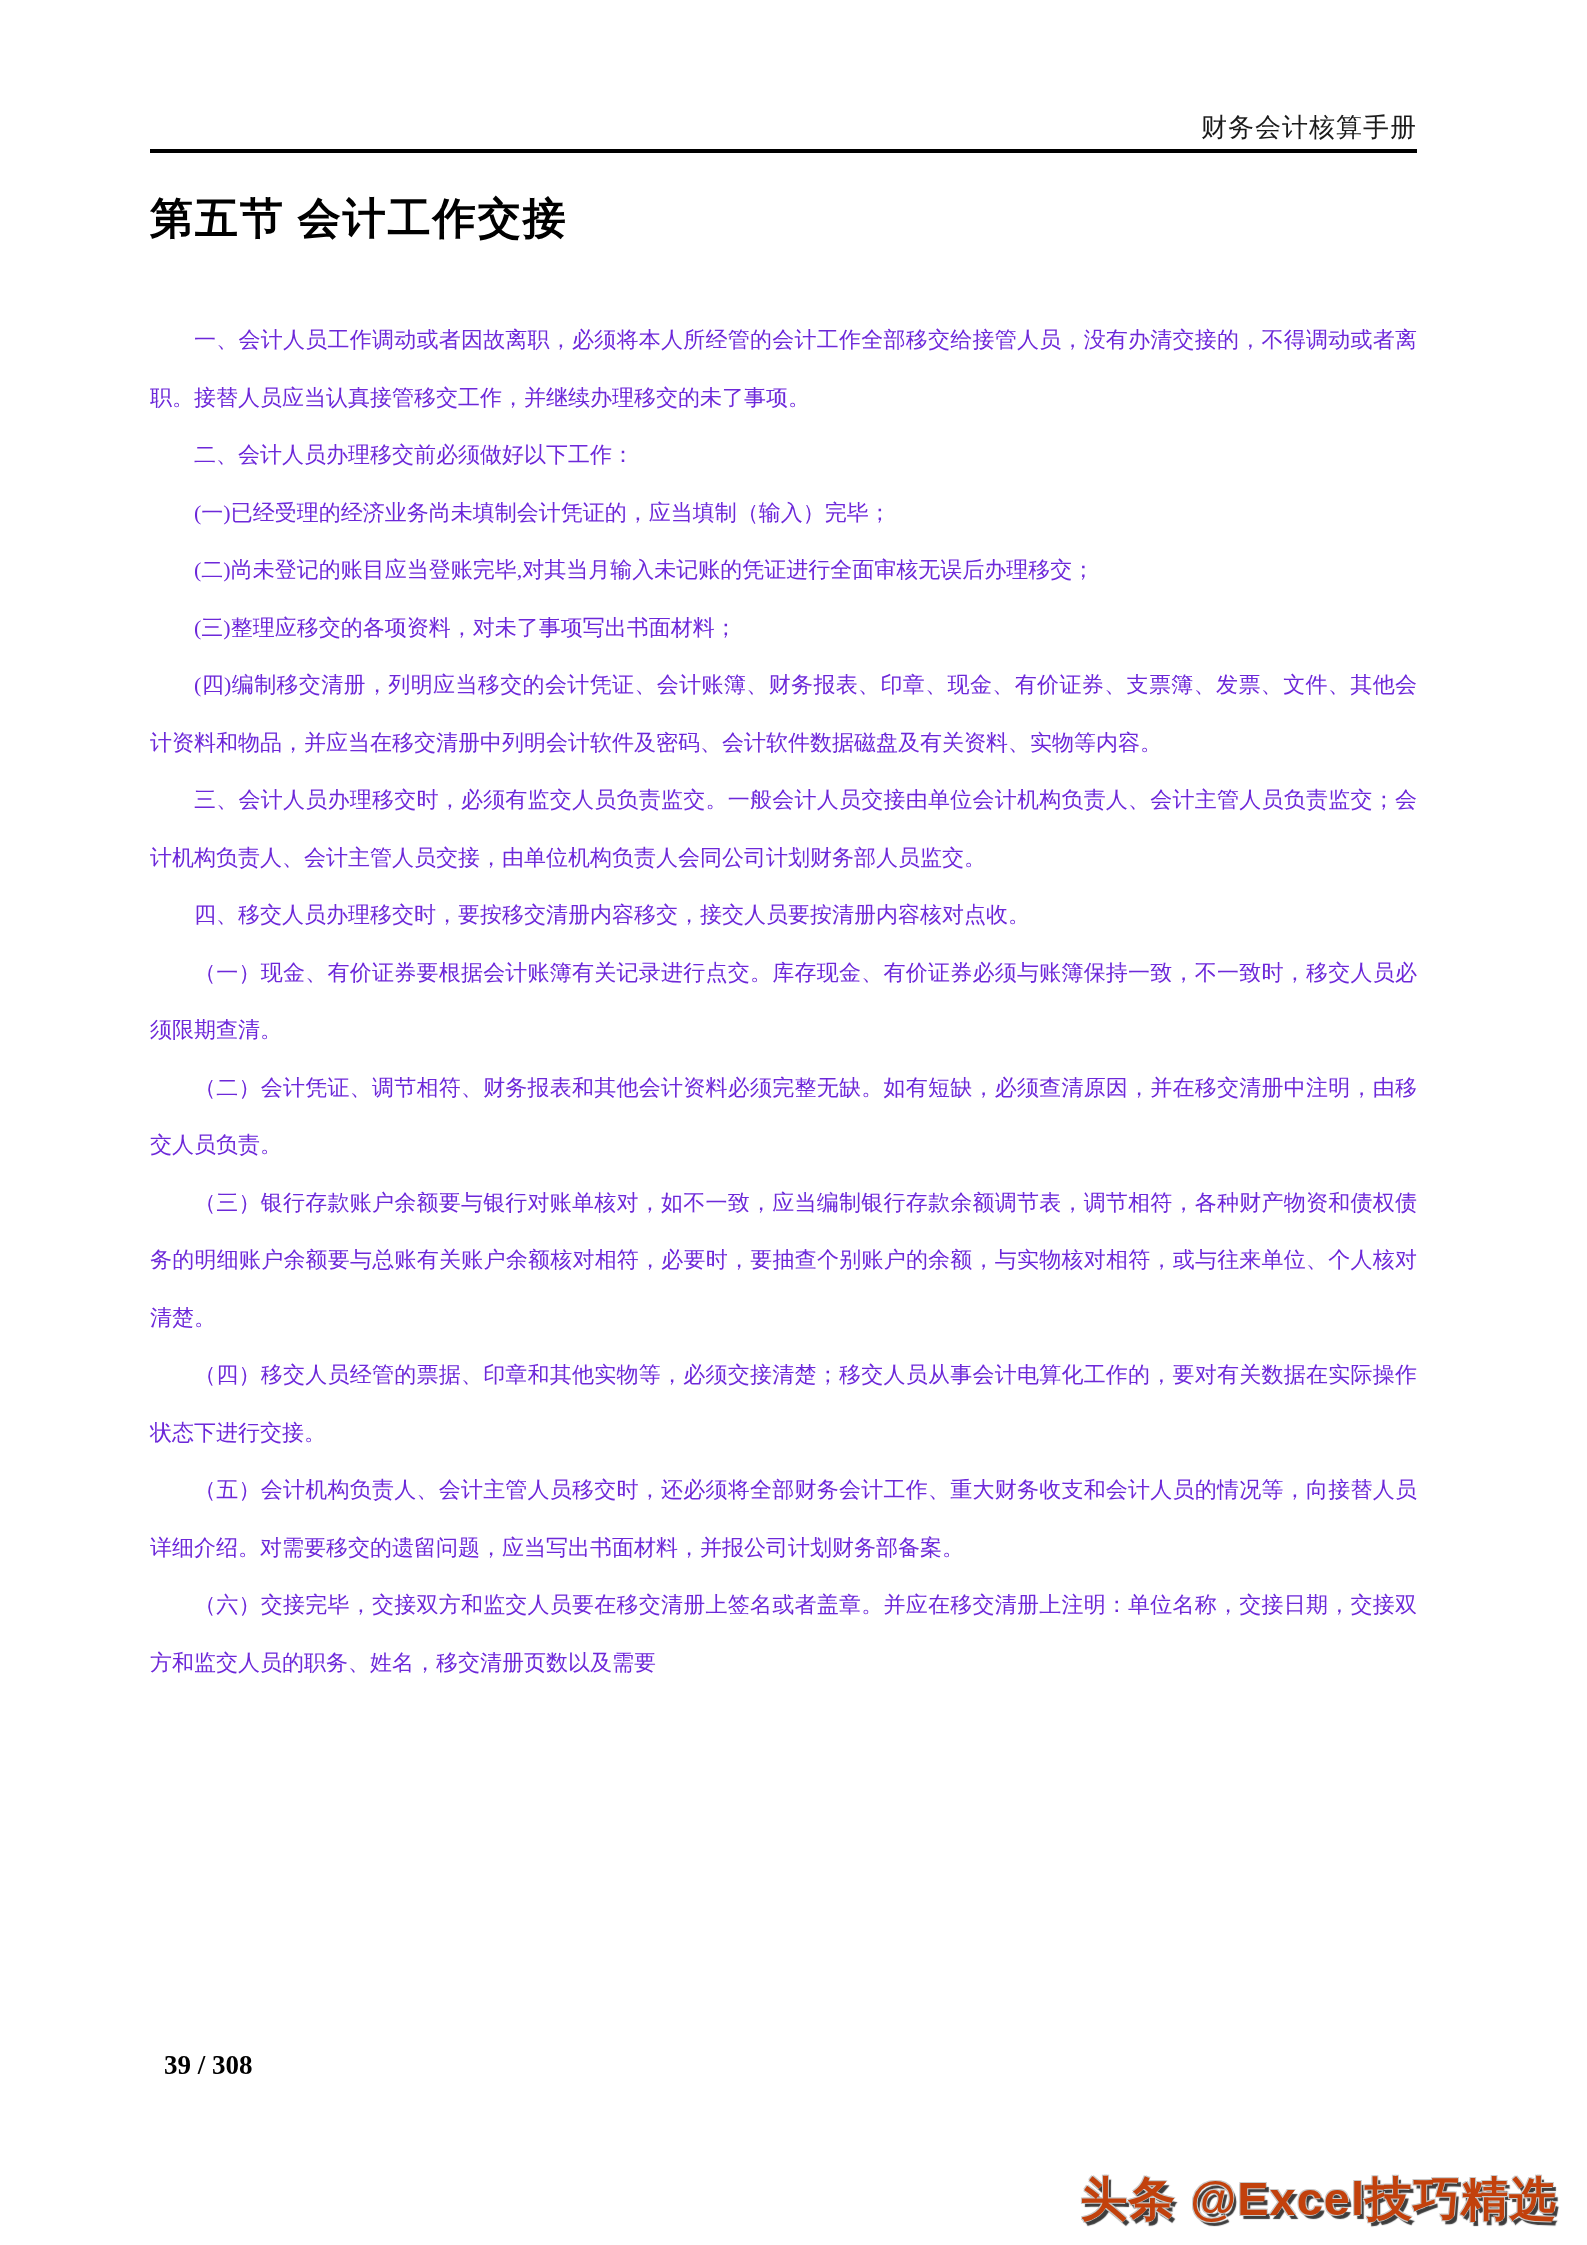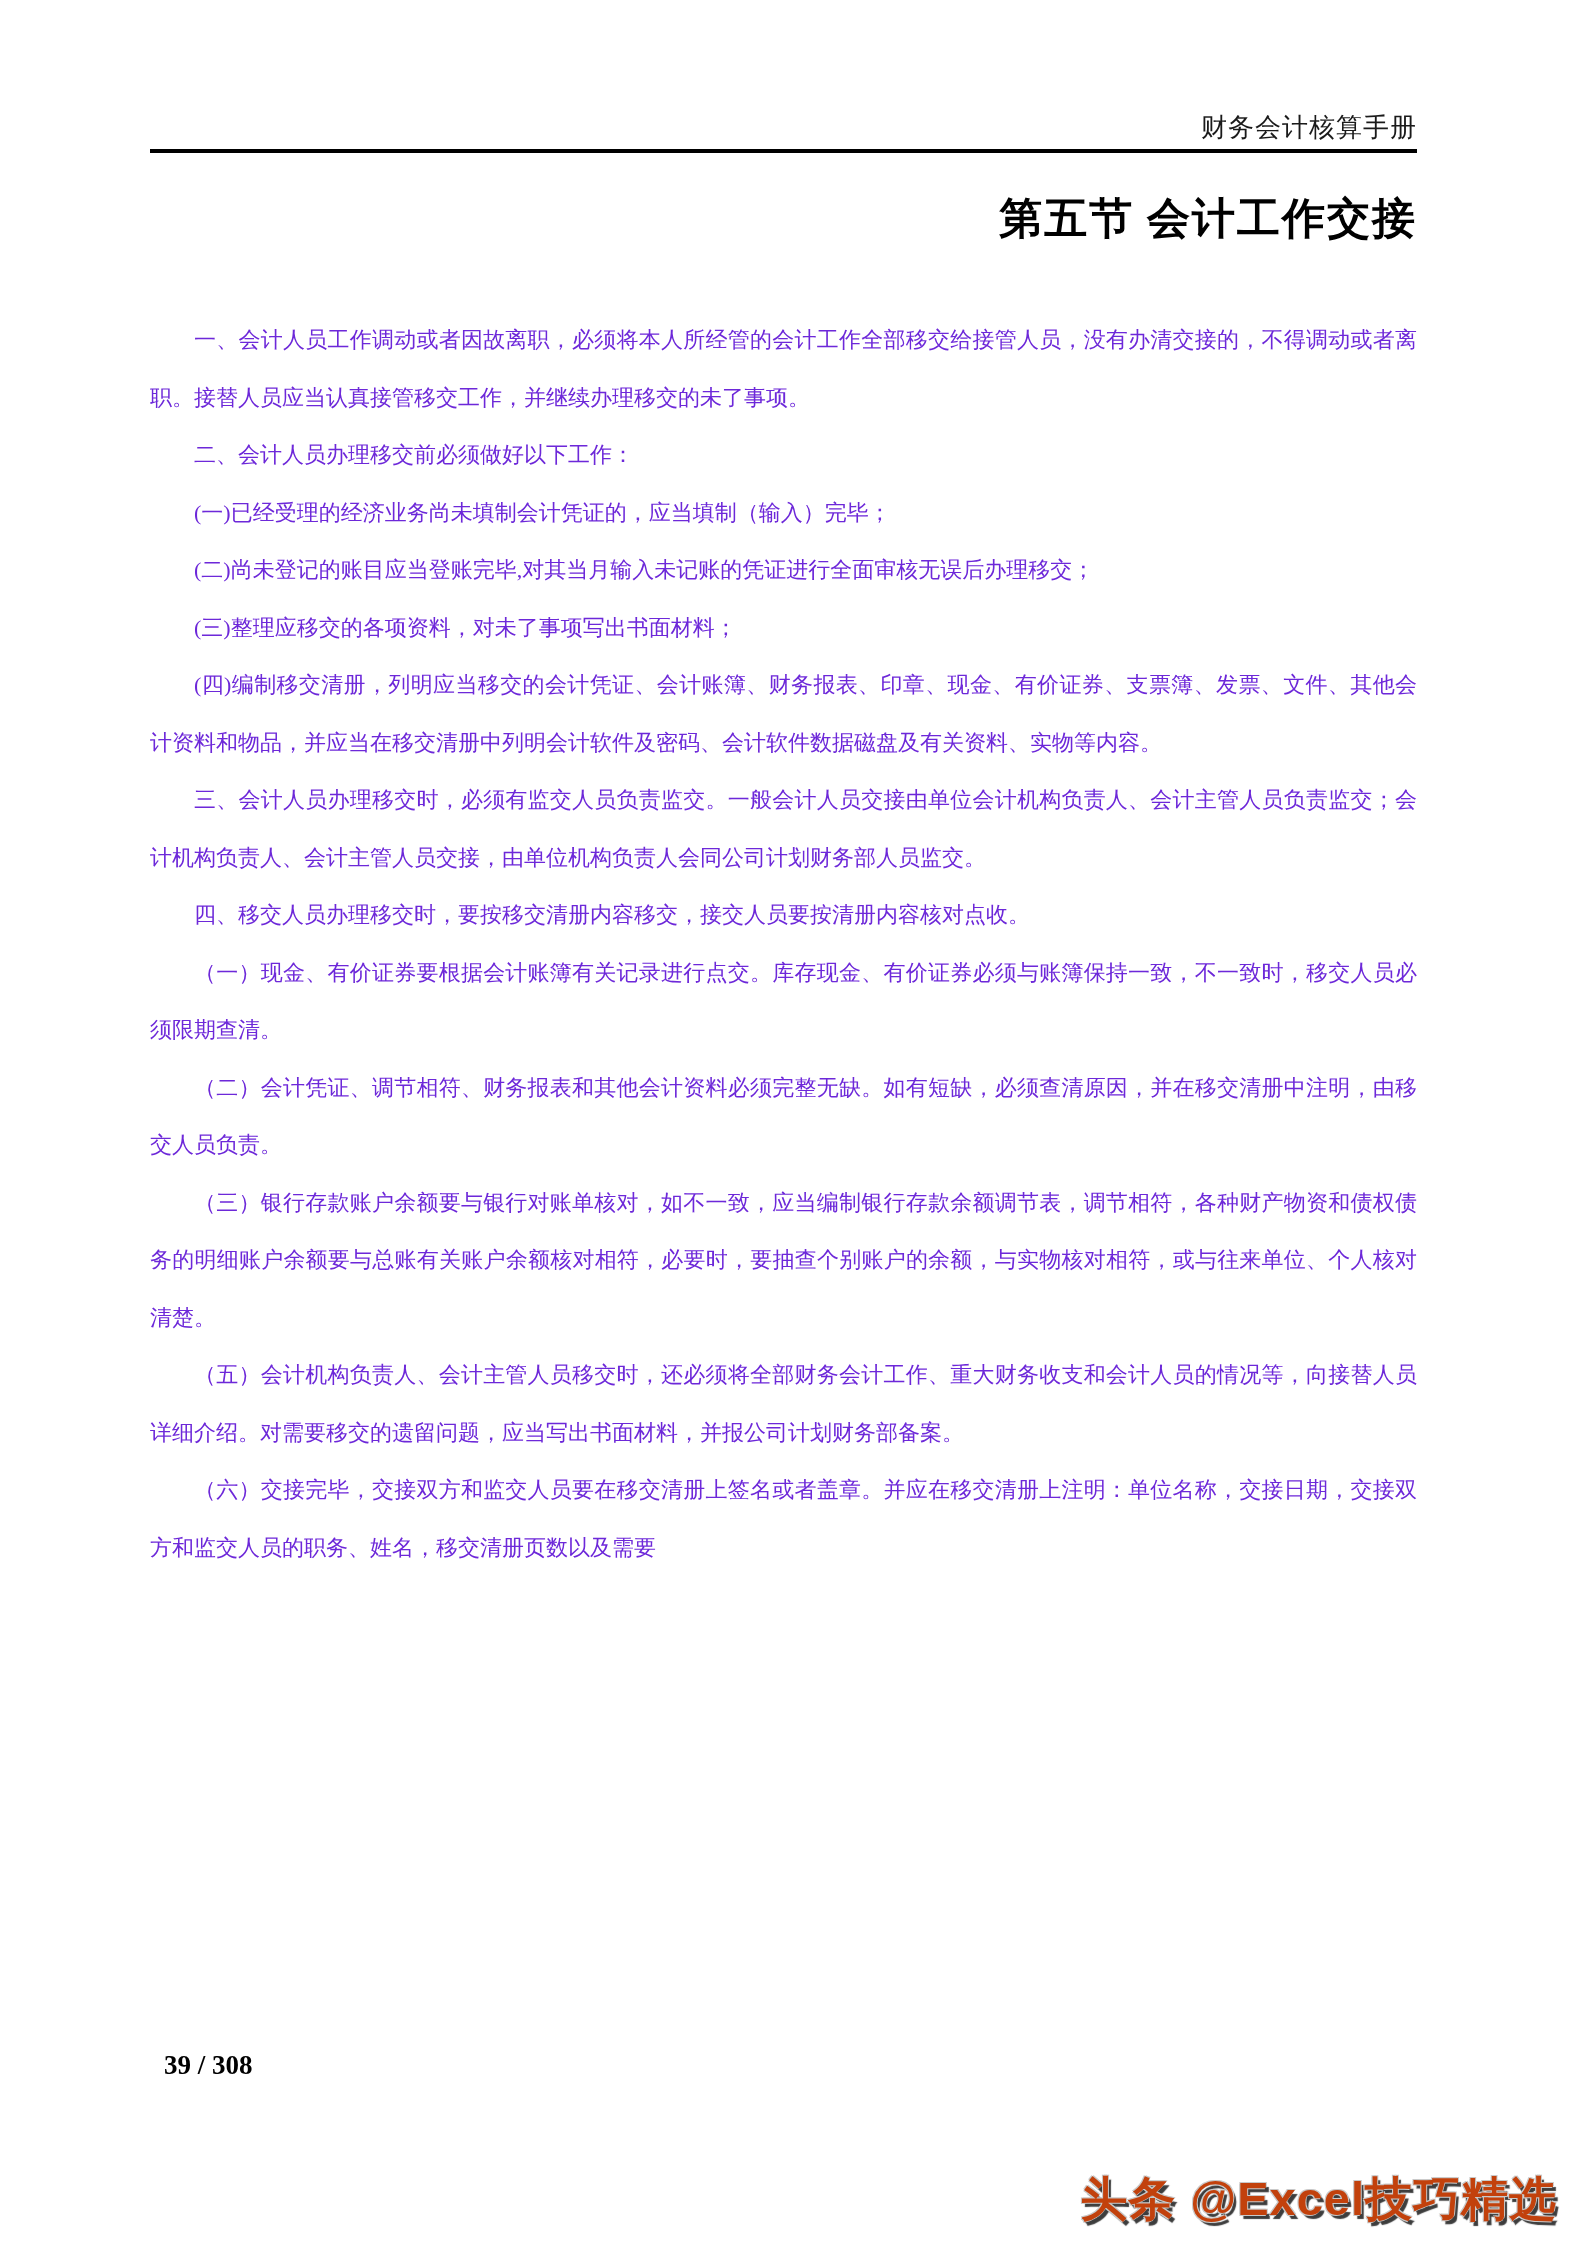--- a/index.html
+++ b/index.html
@@ -32,21 +32,21 @@
     width: 1267px;
     height: 4px;
     background: #000000;
   }
   .section-title {
     position: absolute;
     top: 190px;
     left: 150px;
     width: 1267px;
     margin: 0;
-    text-align: right;
+    text-align: left;
     font-size: 43px;
     font-weight: bold;
     letter-spacing: 2px;
     color: #000000;
   }
   .doc-body {
     position: absolute;
     top: 311px;
     left: 150px;
     width: 1267px;
@@ -102,20 +102,21 @@
       <p class="para">二、会计人员办理移交前必须做好以下工作：</p>
       <p class="para">(一)已经受理的经济业务尚未填制会计凭证的，应当填制（输入）完毕；</p>
       <p class="para">(二)尚未登记的账目应当登账完毕,对其当月输入未记账的凭证进行全面审核无误后办理移交；</p>
       <p class="para">(三)整理应移交的各项资料，对未了事项写出书面材料；</p>
       <p class="para">(四)编制移交清册，列明应当移交的会计凭证、会计账簿、财务报表、印章、现金、有价证券、支票簿、发票、文件、其他会计资料和物品，并应当在移交清册中列明会计软件及密码、会计软件数据磁盘及有关资料、实物等内容。</p>
       <p class="para">三、会计人员办理移交时，必须有监交人员负责监交。一般会计人员交接由单位会计机构负责人、会计主管人员负责监交；会计机构负责人、会计主管人员交接，由单位机构负责人会同公司计划财务部人员监交。</p>
       <p class="para">四、移交人员办理移交时，要按移交清册内容移交，接交人员要按清册内容核对点收。</p>
       <p class="para">（一）现金、有价证券要根据会计账簿有关记录进行点交。库存现金、有价证券必须与账簿保持一致，不一致时，移交人员必须限期查清。</p>
       <p class="para">（二）会计凭证、调节相符、财务报表和其他会计资料必须完整无缺。如有短缺，必须查清原因，并在移交清册中注明，由移交人员负责。</p>
       <p class="para">（三）银行存款账户余额要与银行对账单核对，如不一致，应当编制银行存款余额调节表，调节相符，各种财产物资和债权债务的明细账户余额要与总账有关账户余额核对相符，必要时，要抽查个别账户的余额，与实物核对相符，或与往来单位、个人核对清楚。</p>
+      <p class="para">（四）移交人员经管的票据、印章和其他实物等，必须交接清楚；移交人员从事会计电算化工作的，要对有关数据在实际操作状态下进行交接。</p>
       <p class="para">（五）会计机构负责人、会计主管人员移交时，还必须将全部财务会计工作、重大财务收支和会计人员的情况等，向接替人员详细介绍。对需要移交的遗留问题，应当写出书面材料，并报公司计划财务部备案。</p>
       <p class="para">（六）交接完毕，交接双方和监交人员要在移交清册上签名或者盖章。并应在移交清册上注明：单位名称，交接日期，交接双方和监交人员的职务、姓名，移交清册页数以及需要</p>
     </div>
 
   <div class="page-number">39 / 308</div>
 
   <div class="watermark">头条 @Excel技巧精选</div>
 
 </div>
 

